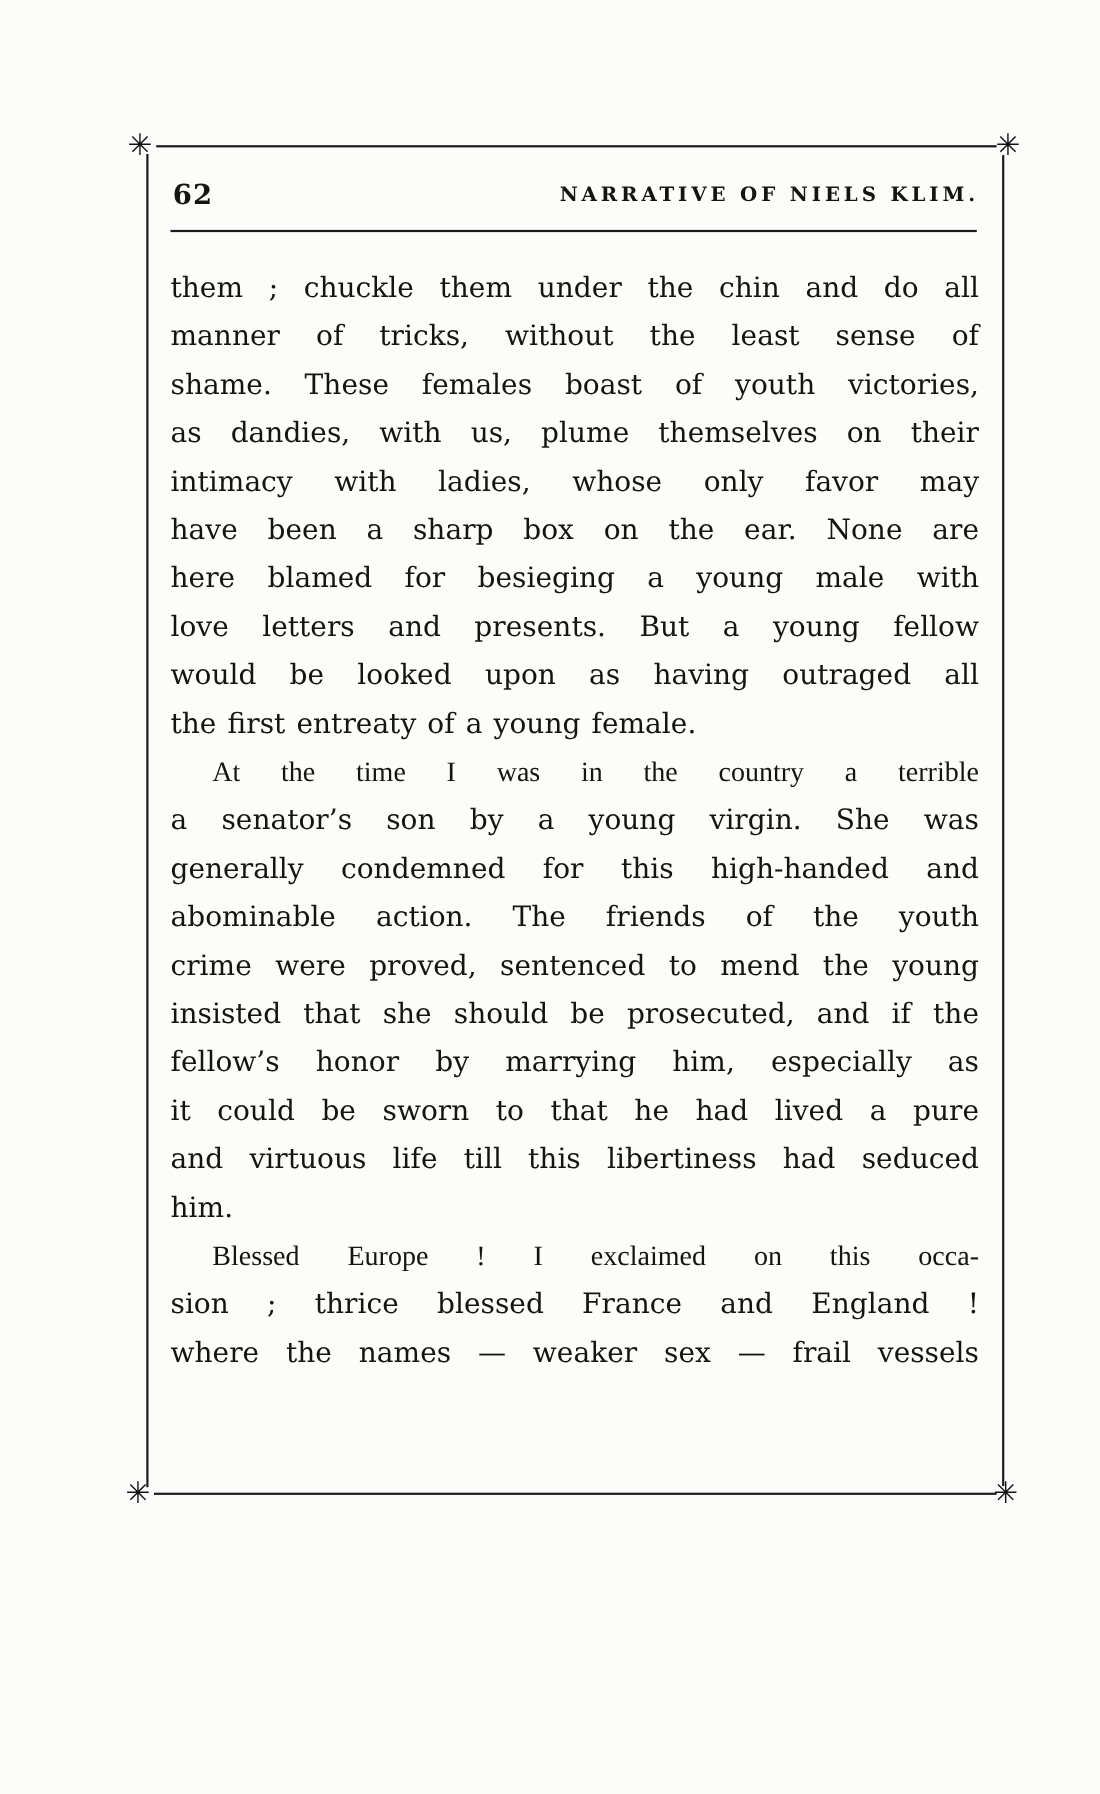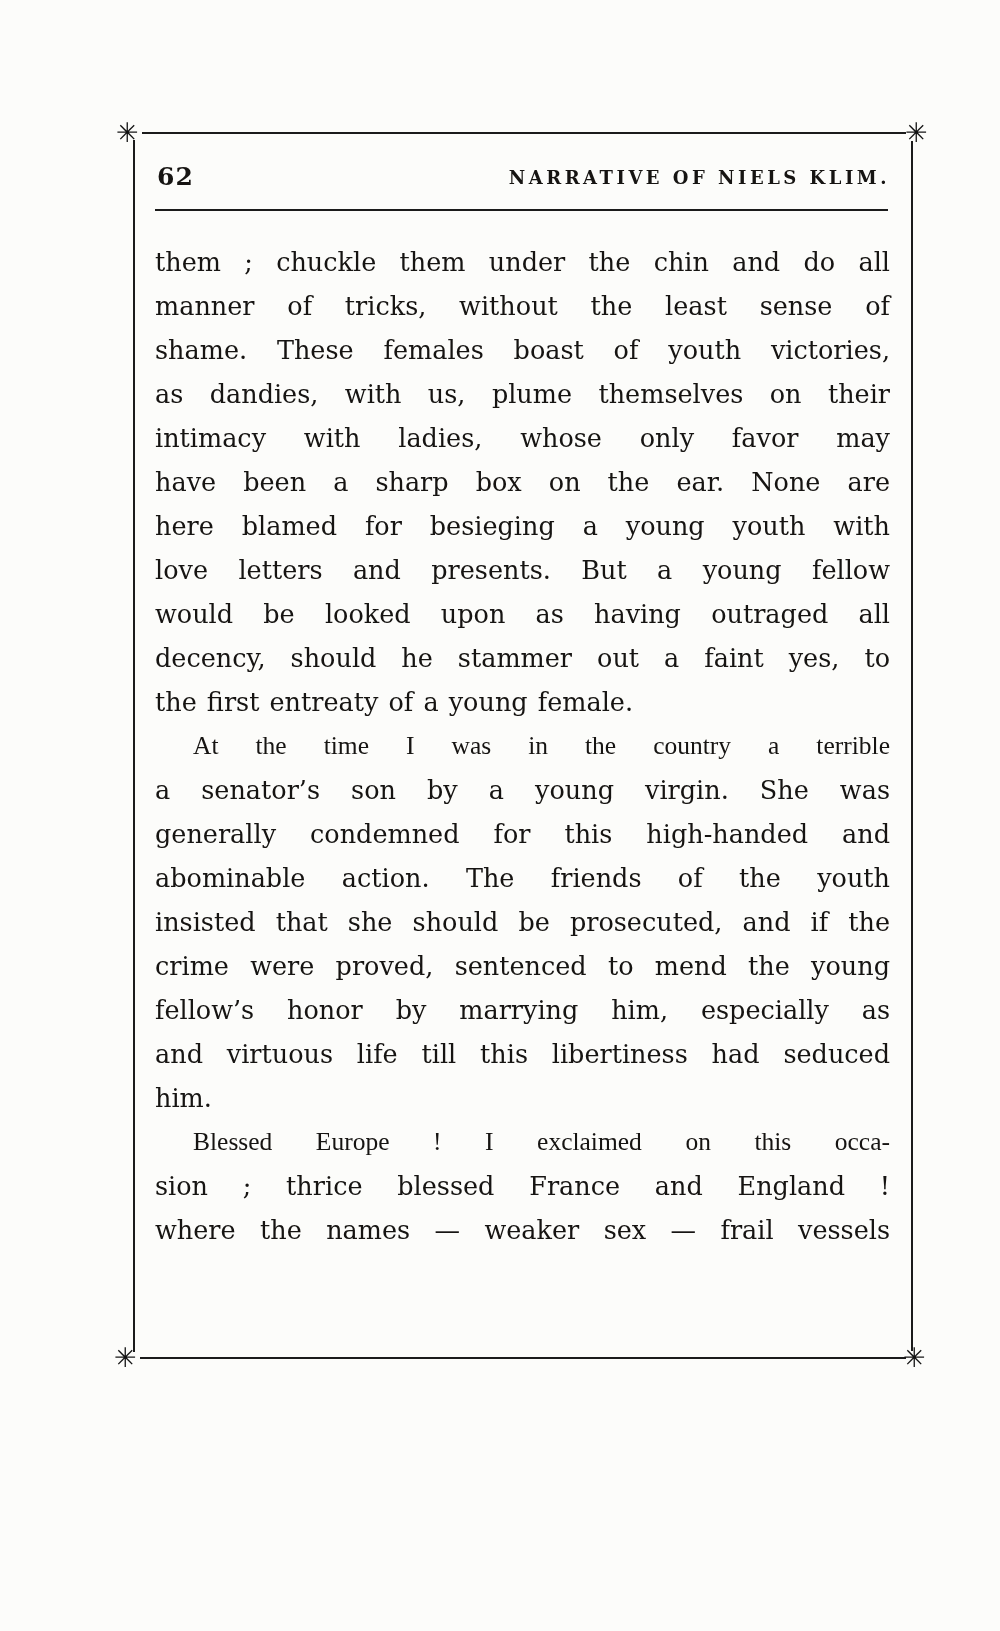--- a/index.html
+++ b/index.html
@@ -120,34 +120,34 @@
   <div class="head-rule"></div>
 
   <div class="text-block">
       <div class="paragraph">
         <div class="line">them ; chuckle them under the chin and do all</div>
         <div class="line">manner of tricks, without the least sense of</div>
         <div class="line">shame.  These females boast of youth victories,</div>
         <div class="line">as dandies, with us, plume themselves on their</div>
         <div class="line">intimacy with ladies, whose only favor may</div>
         <div class="line">have been a sharp box on the ear.  None are</div>
-        <div class="line">here blamed for besieging a young youth with</div>
+        <div class="line">here blamed for besieging a young male with</div>
         <div class="line">love letters and presents.  But a young fellow</div>
         <div class="line">would be looked upon as having outraged all</div>
-        <div class="line">decency, should he stammer out a faint yes, to</div>
         <div class="line last">the first entreaty of a young female.</div>
       </div>
       <div class="paragraph">
         <div class="line first-indent">At the time I was in the country a terrible</div>
         <div class="line">a senator’s son by a young virgin.  She was</div>
         <div class="line">generally condemned for this high-handed and</div>
         <div class="line">abominable action.  The friends of the youth</div>
+        <div class="line">crime were proved, sentenced to mend the young</div>
         <div class="line">insisted that she should be prosecuted, and if the</div>
-        <div class="line">crime were proved, sentenced to mend the young</div>
         <div class="line">fellow’s honor by marrying him, especially as</div>
+        <div class="line">it could be sworn to that he had lived a pure</div>
         <div class="line">and virtuous life till this libertiness had seduced</div>
         <div class="line last">him.</div>
       </div>
       <div class="paragraph">
         <div class="line first-indent">Blessed Europe !  I exclaimed on this occa-</div>
         <div class="line">sion ;  thrice blessed France and England !</div>
         <div class="line">where the names — weaker sex — frail vessels</div>
       </div>
     </div>
 

